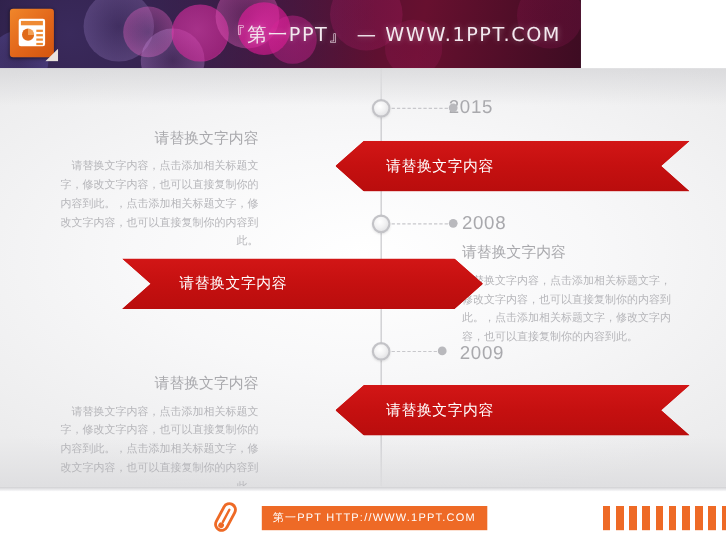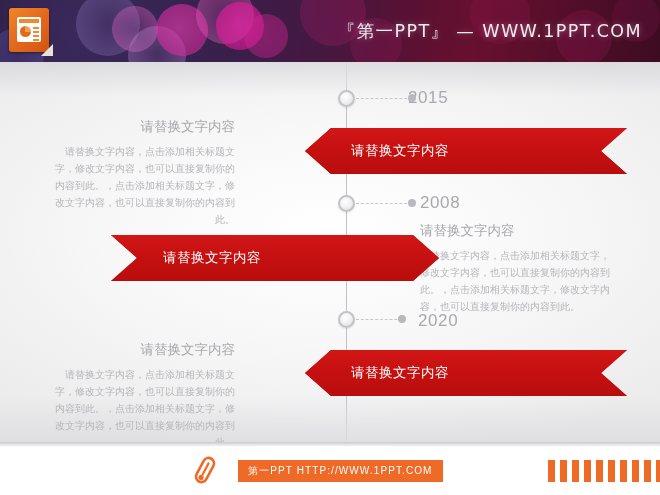--- a/index.html
+++ b/index.html
@@ -15,21 +15,21 @@
     width: 660px;
     height: 495px;
     overflow: hidden;
     background: #ffffff;
   }
 
   
   .header {
     position: absolute;
     left: 0; top: 0;
-    width: 660px; height: 62px;
+    width: 528px; height: 62px;
     overflow: hidden;
     background: #1b0f24;
     background-image:
       radial-gradient(circle at 12% 50%, #3a2a5c 0%, rgba(58,42,92,0) 60%),
       linear-gradient(100deg, #120a1c 0%, #2a1233 22%, #4a1034 48%, #67102f 72%, #3d0c22 100%);
   }
   .bokeh {
     position: absolute;
     border-radius: 50%;
     pointer-events: none;
@@ -311,21 +311,21 @@
     <div class="txt-body">请替换文字内容，点击添加相关标题文字，修改文字内容，也可以直接复制你的内容到此。，点击添加相关标题文字，修改文字内容，也可以直接复制你的内容到此。</div>
   </div>
 
   <div class="ribbon dir-right" style="left:111px; top:235px; width:276px;">
     <span class="ribbon-label">请替换文字内容</span>
   </div>
 
   <div class="node" style="left:338px; top:311px;"></div>
   <div class="dash" style="left:356px; top:319px; width:46px;"></div>
   <div class="enddot" style="left:398px; top:315px;"></div>
-  <div class="year" style="left:418px; top:311px;">2020</div>
+  <div class="year" style="left:418px; top:311px;">2009</div>
 
   <div class="txtblock align-right" style="left:55px; top:341px; width:180px;">
     <div class="txt-title">请替换文字内容</div>
     <div class="txt-body">请替换文字内容，点击添加相关标题文字，修改文字内容，也可以直接复制你的内容到此。，点击添加相关标题文字，修改文字内容，也可以直接复制你的内容到此。</div>
   </div>
 
   <div class="ribbon dir-left" style="left:305px; top:350px; width:276px;">
     <span class="ribbon-label">请替换文字内容</span>
   </div>
 

